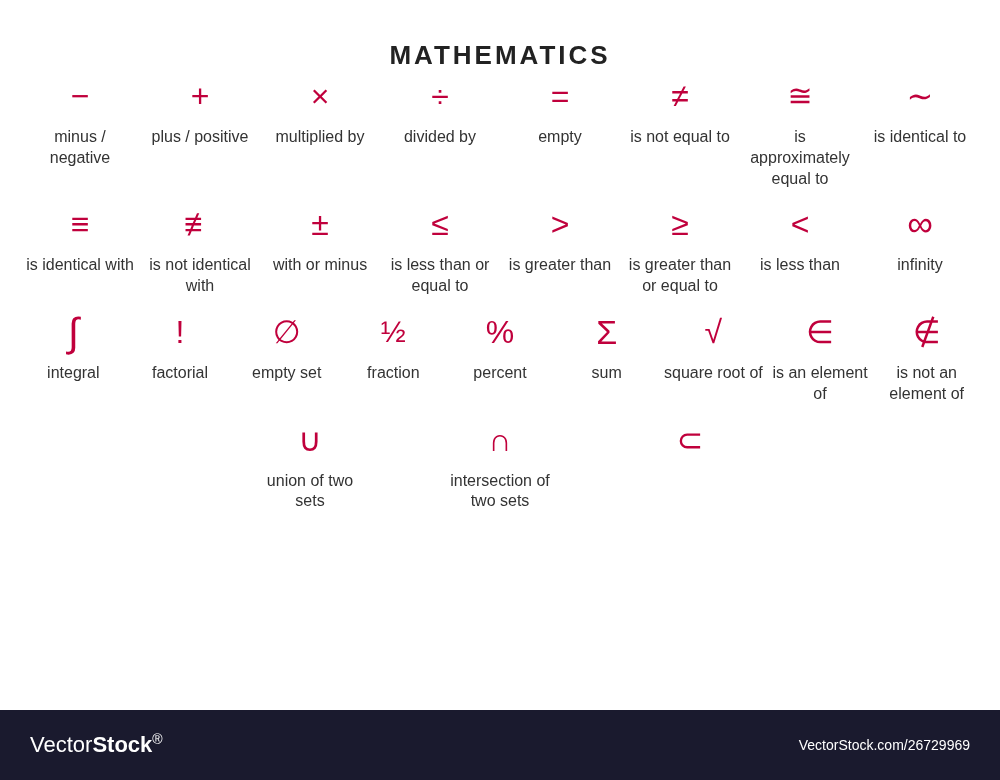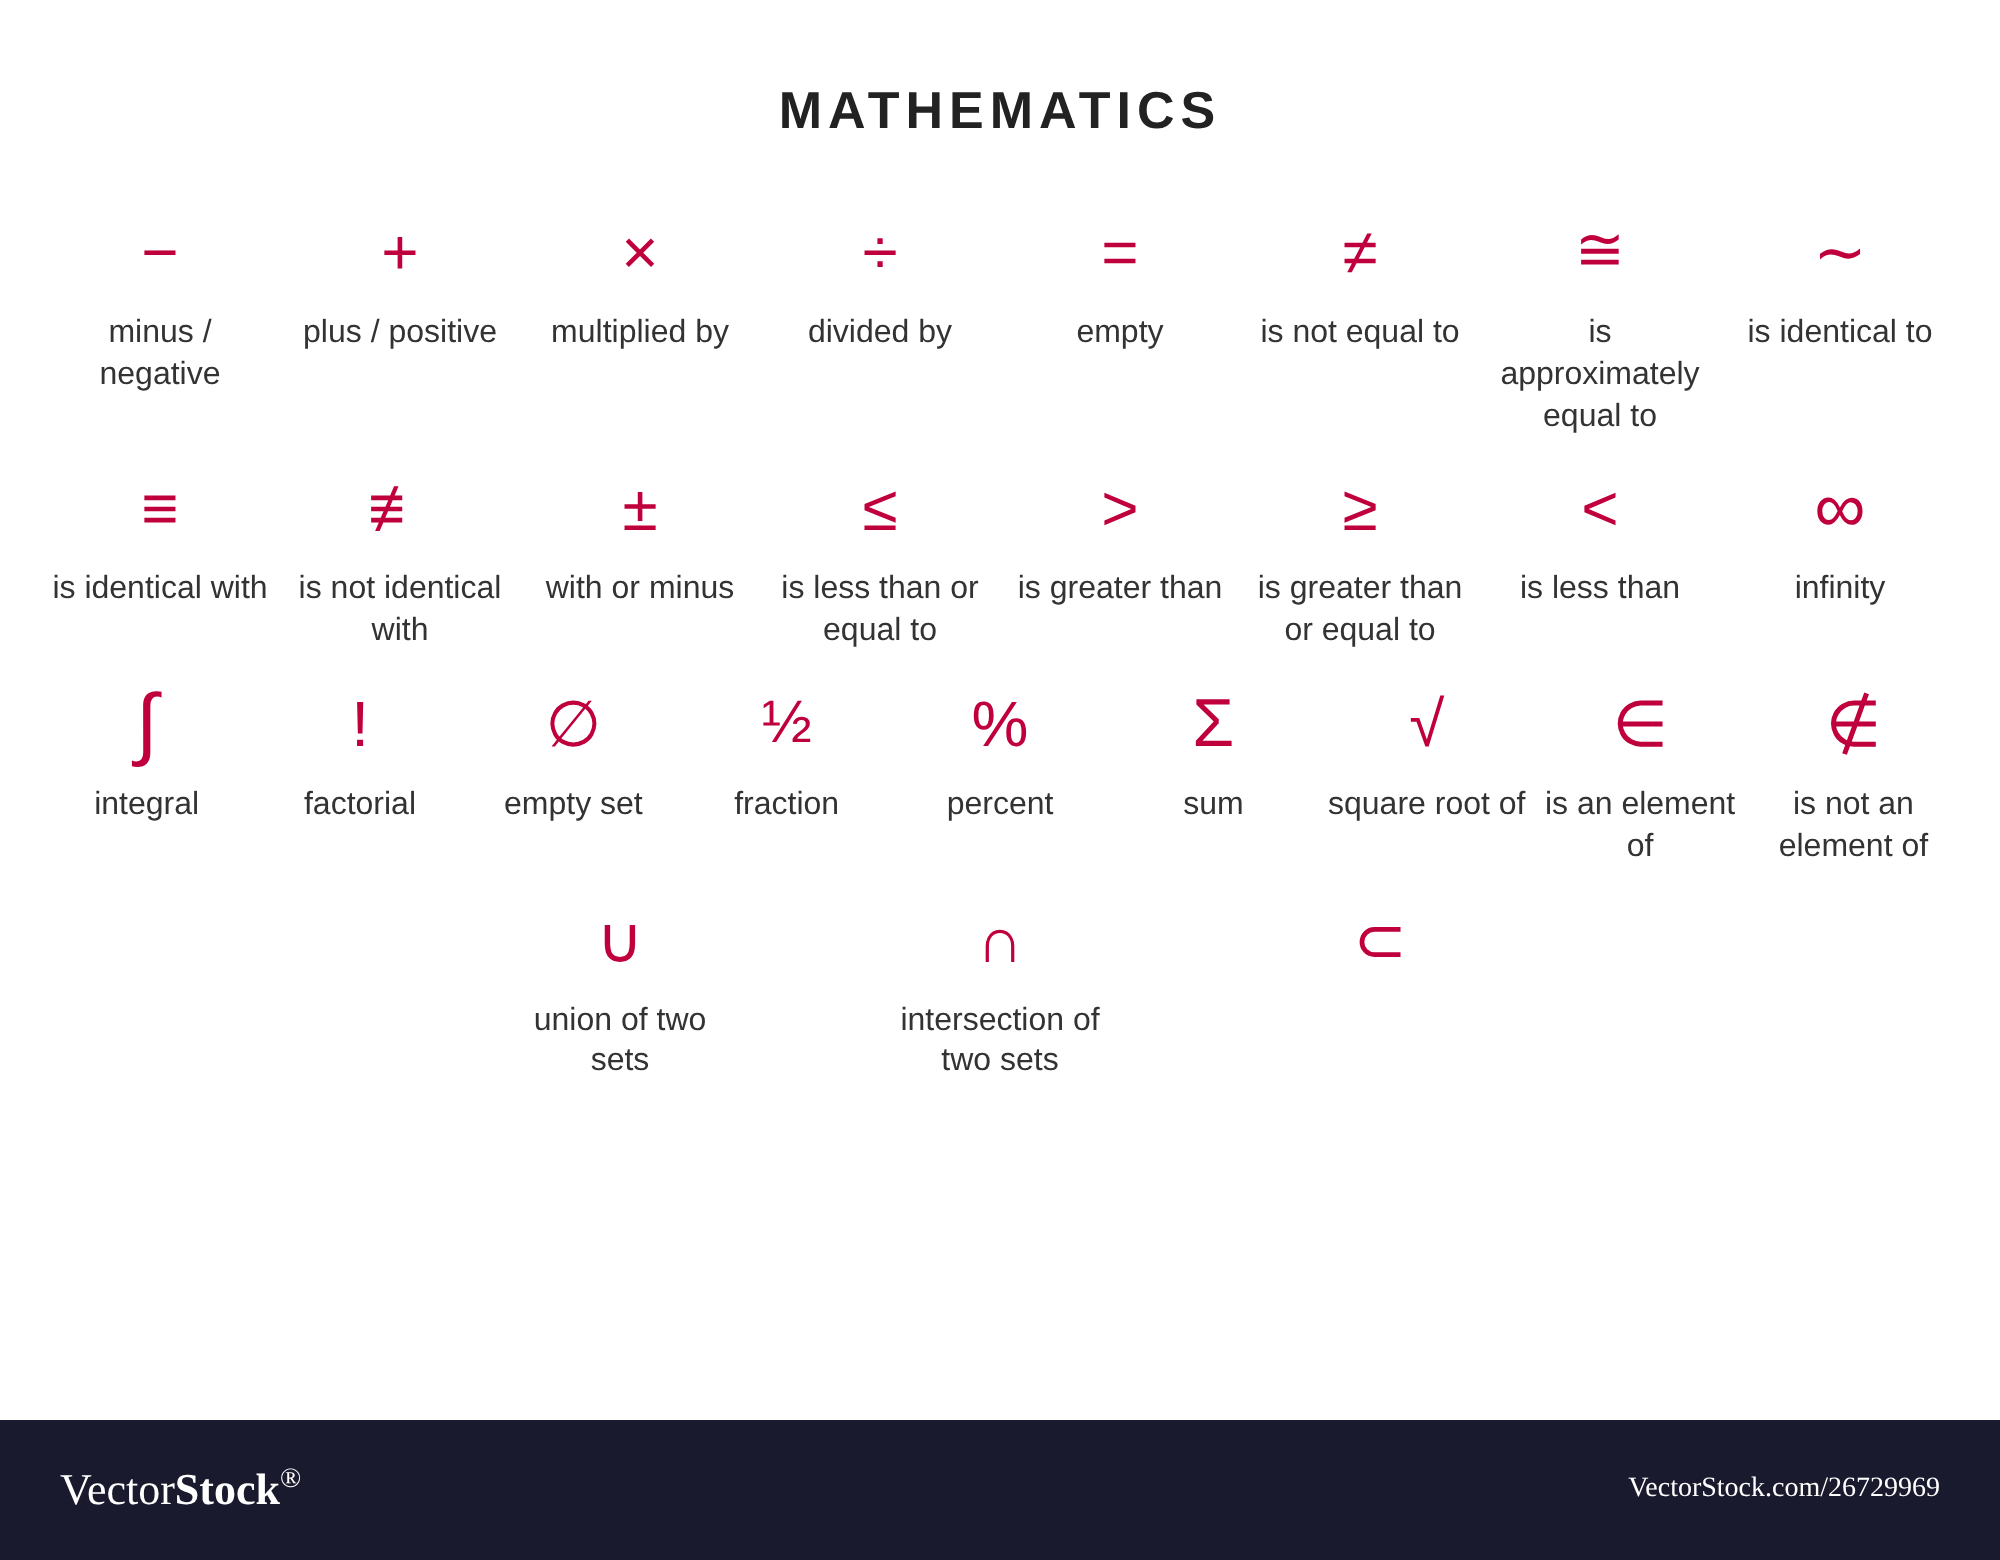--- a/index.html
+++ b/index.html
@@ -19,21 +19,20 @@
       flex-direction: column;
       align-items: center;
       padding: 40px 20px 20px;
     }
 
     .page-title {
       font-size: 26px;
       font-weight: 900;
       color: #222;
       letter-spacing: 3px;
-      margin-bottom: 30px;
       text-transform: uppercase;
       text-align: center;
     }
 
     .symbols-grid {
       width: 960px;
       display: flex;
       flex-direction: column;
       gap: 10px;
     }
@@ -72,21 +71,20 @@
     }
 
     .footer {
       width: 1000px;
       height: 70px;
       background: #1a1a2e;
       display: flex;
       align-items: center;
       justify-content: space-between;
       padding: 0 30px;
-      font-family: Liberation Serif, serif;
     }
 
     .footer-logo {
       font-size: 22px;
       color: #fff;
       font-weight: 300;
     }
 
     .footer-logo span.bold {
       font-weight: 700;

